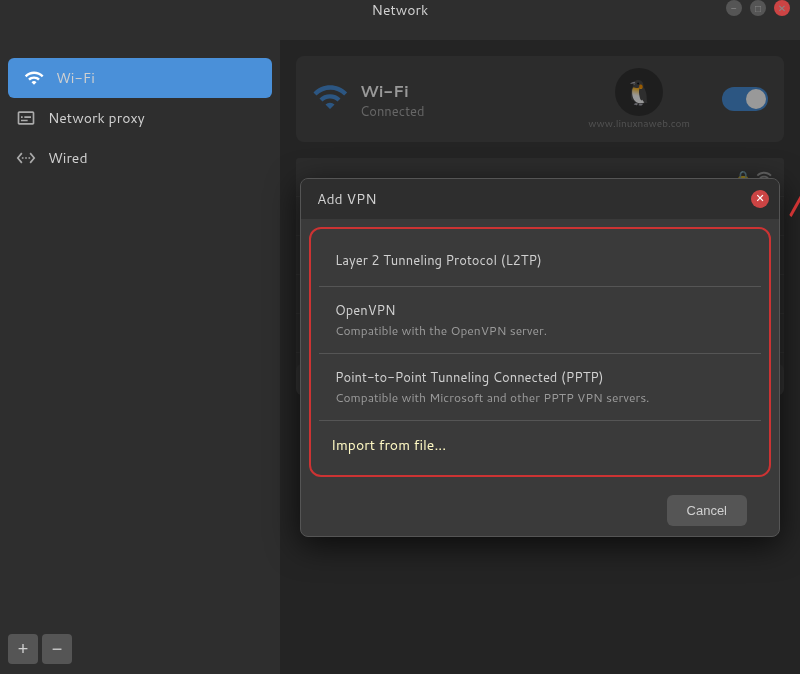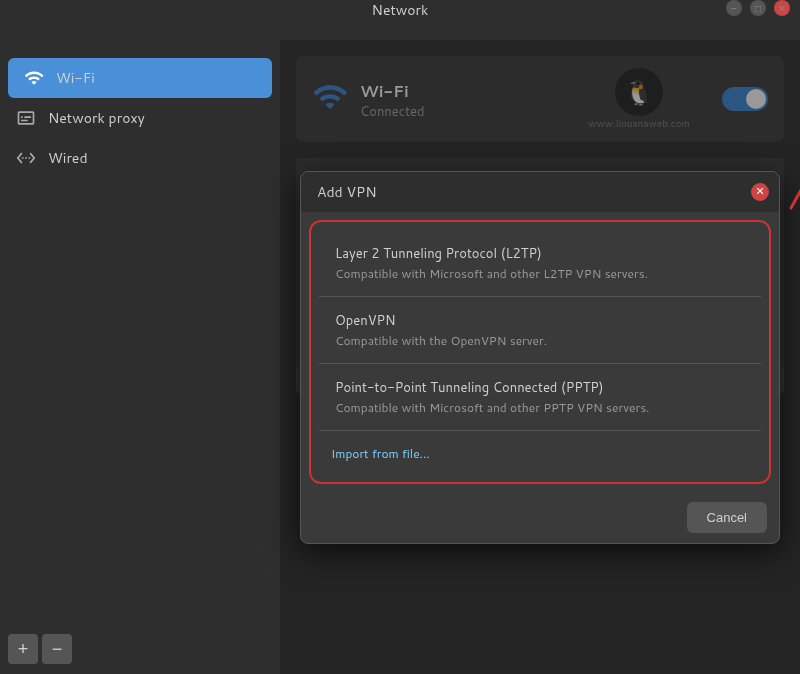--- a/index.html
+++ b/index.html
@@ -243,27 +243,27 @@
       color: #999;
       font-size: 12px;
     }
     .vpn-divider {
       height: 1px;
       background: #555;
       margin: 2px 8px;
     }
     .import-link {
       padding: 12px 20px;
-      color: #7dd3fc;
-      font-size: 12px;
+      color: #fef9c3;
+      font-size: 14px;
       cursor: pointer;
     }
 
     .dialog-footer {
-      padding: 10px 12px;
+      padding: 10px 32px;
       display: flex;
       justify-content: flex-end;
     }
     .cancel-btn {
       background: #555;
       border: none;
       border-radius: 6px;
       color: #d0d0d0;
       font-size: 13px;
       padding: 8px 20px;
@@ -486,21 +486,20 @@
 
           <div class="dialog-header">
             <span class="dialog-title">Add VPN</span>
             <button class="dialog-close">✕</button>
           </div>
 
           <div class="dialog-body">
 
             <div class="vpn-option">
               <div class="vpn-option-title">Layer 2 Tunneling Protocol (L2TP)</div>
-              <div class="vpn-option-desc">Compatible with Microsoft and other L2TP VPN servers.</div>
             </div>
 
             <div class="vpn-divider"></div>
 
             <div class="vpn-option">
               <div class="vpn-option-title">OpenVPN</div>
               <div class="vpn-option-desc">Compatible with the OpenVPN server.</div>
             </div>
 
             <div class="vpn-divider"></div>

